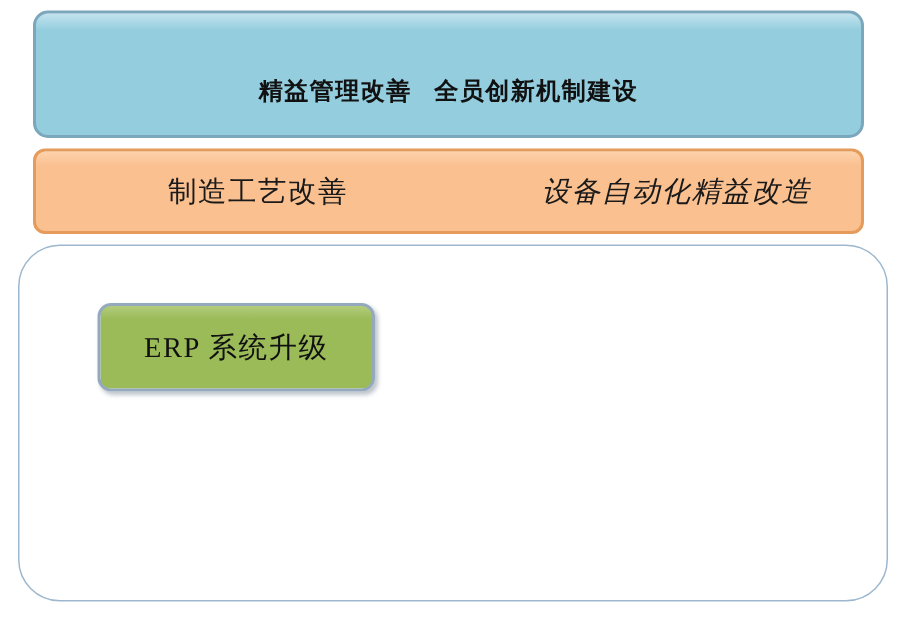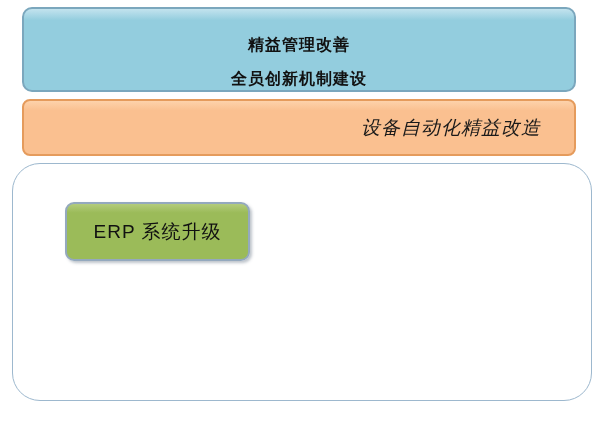--- a/index.html
+++ b/index.html
@@ -18,21 +18,21 @@
   
   .top-box {
     position: absolute;
     left: 22px; top: 7px;
     width: 554px; height: 85px;
     box-sizing: border-box;
     background: linear-gradient(to bottom, #c3e3ee 0%, #93cdde 14%);
     border: 2px solid #7ba7bd;
     border-radius: 10px;
     display: flex;
-    flex-direction: column;
+    flex-direction: row;
     align-items: center;
     justify-content: center;
     gap: 15px;
     padding-top: 24px;
   }
   .top-box .line {
     font-size: 16px;
     font-weight: bold;
     color: #111111;
     letter-spacing: 1px;
@@ -76,21 +76,21 @@
   .item {
     position: absolute;
     box-sizing: border-box;
     background: linear-gradient(to bottom, #b3cc7c 0%, #9bbb59 16%);
     border: 2px solid #94a9be;
     border-radius: 9px;
     box-shadow: 2px 2px 3px rgba(110, 125, 140, 0.45);
     display: flex;
     align-items: center;
     justify-content: center;
-    font-family: Liberation Sans, sans-serif;
+    font-family: Liberation Serif, serif;
     font-size: 19px;
     color: #111111;
     letter-spacing: 1px;
     white-space: nowrap;
   }
   .item.erp { left: 65px;  top: 202px; width: 185px; height: 59px; }
   .item.mes { left: 361px; top: 202px; width: 175px; height: 59px; }
   .item.pdm { left: 65px;  top: 298px; width: 183px; height: 60px; }
   .item.oa  { left: 338px; top: 298px; width: 203px; height: 59px; }
 </style>
@@ -98,20 +98,21 @@
 <body>
 
 <div class="canvas">
 
   <div class="top-box">
     <div class="line">精益管理改善</div>
     <div class="line">全员创新机制建设</div>
   </div>
 
   <div class="mid-box">
+    <span class="label left">制造工艺改善</span>
     <span class="label right">设备自动化精益改造</span>
   </div>
 
   <div class="group-box"></div>
 
   <div class="item erp">ERP 系统升级</div>
 
 
 
 

